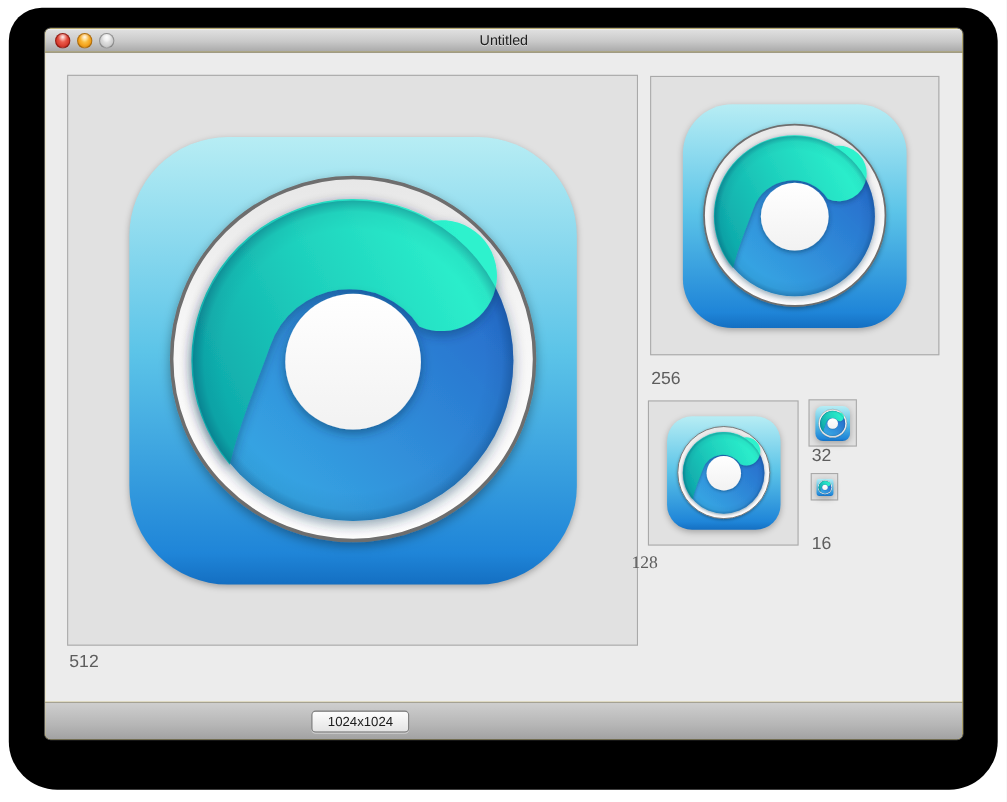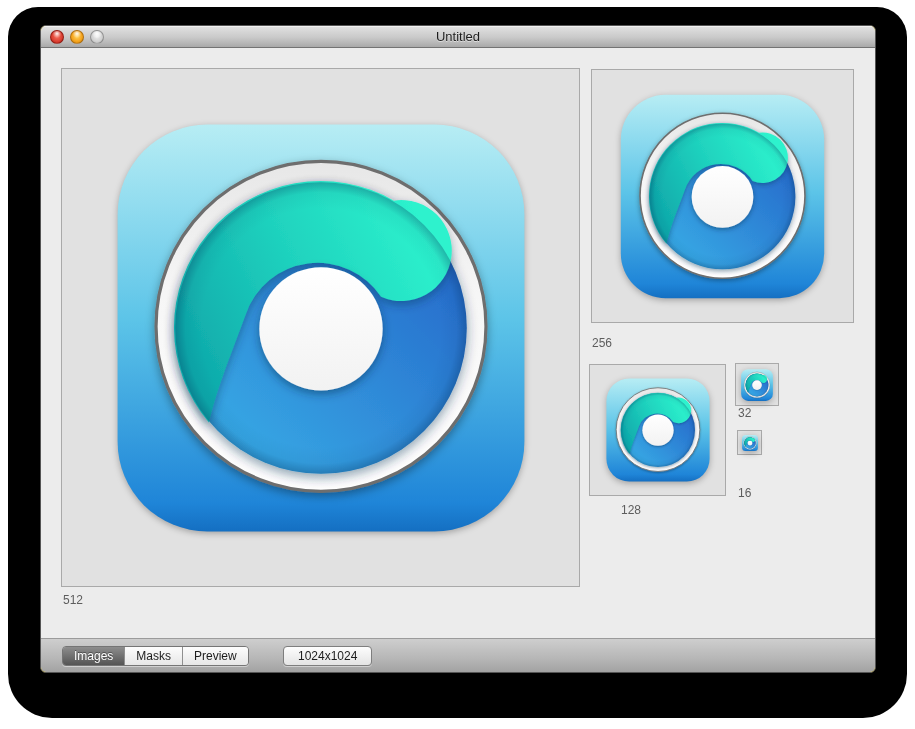--- a/index.html
+++ b/index.html
@@ -36,24 +36,24 @@
   .content { position:relative; flex:1 1 auto; background:#ececec; }
 
   .preview-box { position:absolute; background:#e1e1e1; border:1px solid #a9a9a9;
     display:flex; align-items:center; justify-content:center; }
   .box-512 { left:20px; top:20px; width:519px; height:519px; }
   .box-256 { left:550px; top:21px; width:263px; height:254px; }
   .box-128 { left:548px; top:316px; width:137px; height:132px; }
   .box-32  { left:694px; top:315px; width:44px;  height:43px; }
   .box-16  { left:696px; top:382px; width:25px;  height:25px; }
 
-  .size-label { position:absolute; font-size:12px; color:#5d5d5d; }
+  .size-label { position:absolute; font-size:16px; color:#5d5d5d; }
   .lbl-512 { left:22px;  top:545px;text-align:right; }
   .lbl-256 { left:551px; top:288px; }
-  .lbl-128 { left:580px; top:455px; }
+  .lbl-128 { left:533px; top:455px;font-family:Liberation Serif, serif; }
   .lbl-32  { left:697px; top:358px; }
   .lbl-16  { left:697px; top:410px;margin-top:28px; }
 
   .app-icon { display:block; filter: drop-shadow(0 2px 3px rgba(0,0,0,0.28)); }
   .i512 { width:410px; height:410px; }
   .i256 { width:205px; height:205px; }
   .i128 { width:104px; height:104px; }
   .i32  { width:32px;  height:32px; }
   .i16  { width:16px;  height:16px; }
 
@@ -185,22 +185,17 @@
       <div class="preview-box box-16">
         <svg class="app-icon i16" viewBox="0 0 512 512">
             <use href="#appicon"></use>
           </svg>
       </div>
       <span class="size-label lbl-16">16</span>
 
     </div>
 
     <div class="bottombar">
-      <div class="segmented">
-        <span class="segment selected">Images</span>
-        <span class="segment">Masks</span>
-        <span class="segment">Preview</span>
-      </div>
       <span class="push-button">1024x1024</span>
     </div>
 
   </div>
 </div>
 
 </body></html>

